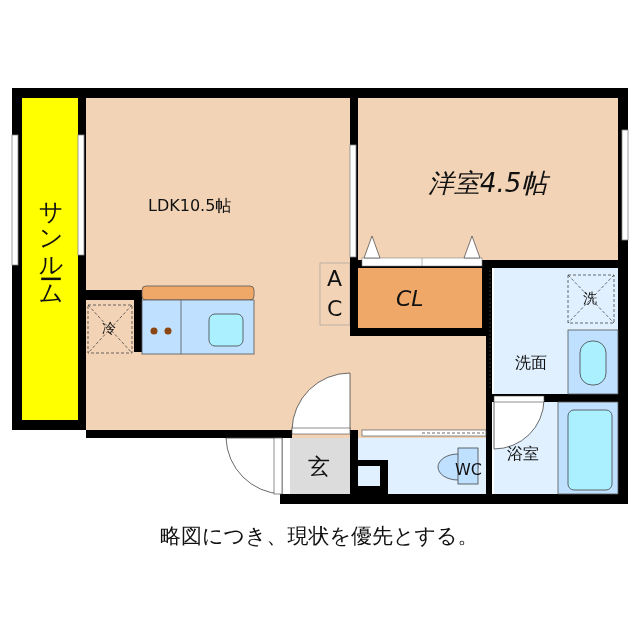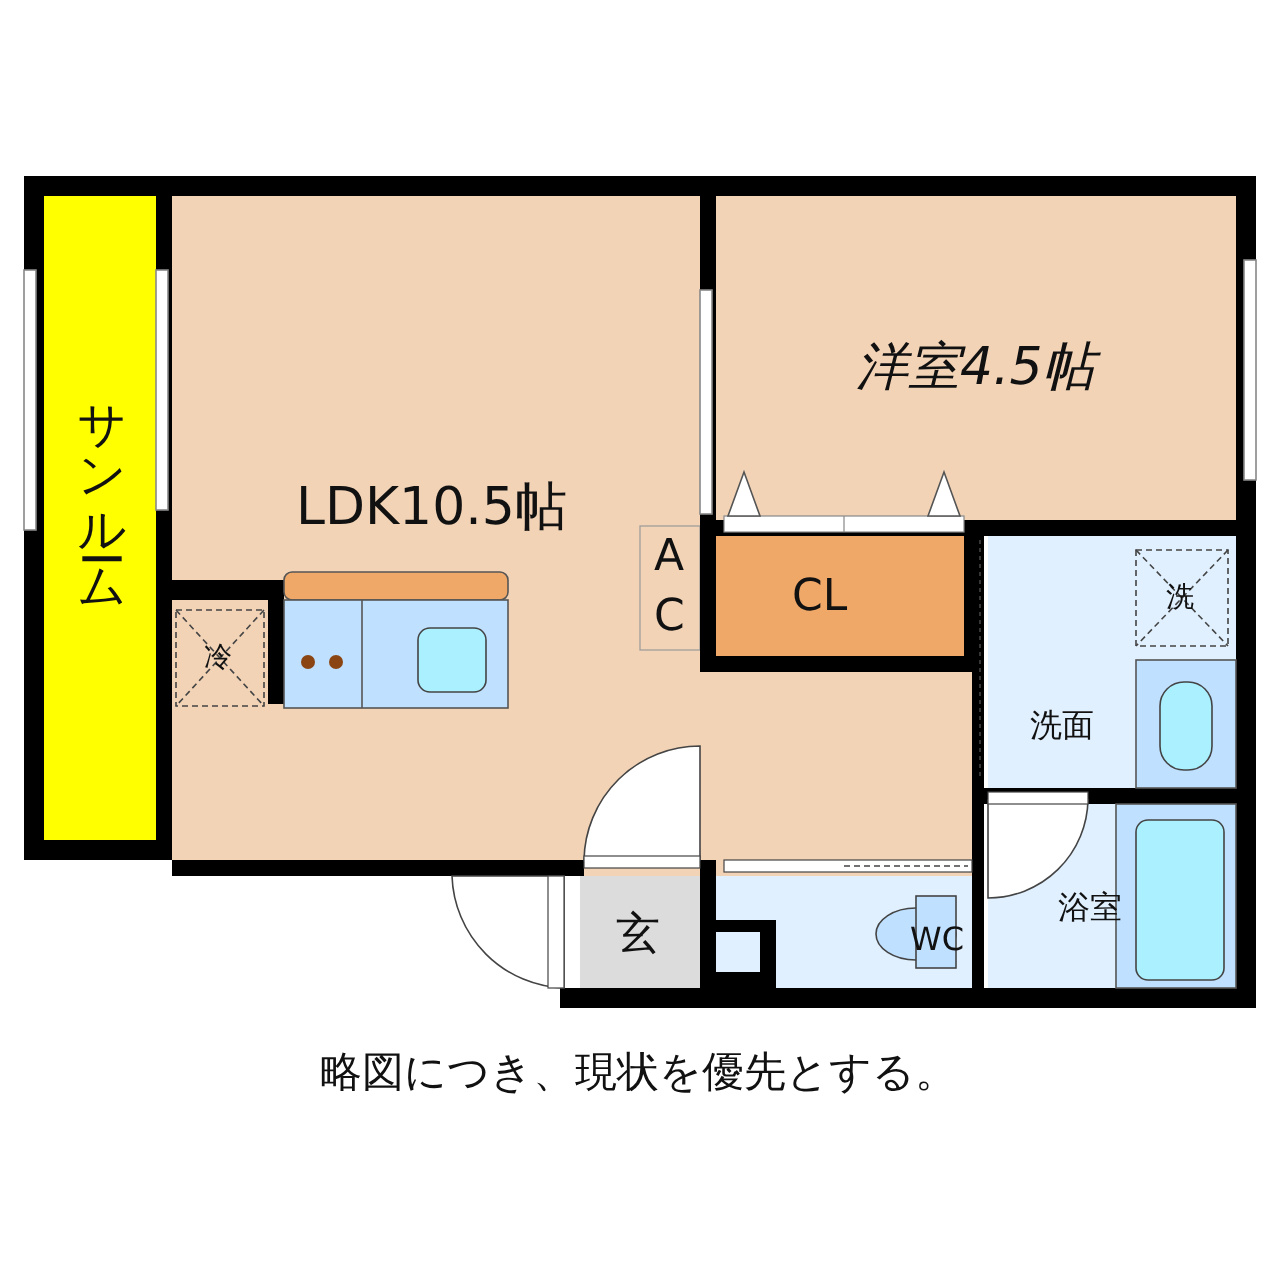--- a/index.html
+++ b/index.html
@@ -92,34 +92,34 @@
   <rect x="292" y="428" width="58" height="6" fill="#fff" stroke="#444" stroke-width="0.6"></rect>
   <rect x="274" y="438" width="8" height="56" fill="#fff" stroke="#444" stroke-width="0.6"></rect>
   <rect x="494" y="396" width="50" height="6" fill="#fff" stroke="#444" stroke-width="0.6"></rect>
   <rect x="362" y="430" width="124" height="6" fill="#fff" stroke="#444" stroke-width="0.6"></rect>
   <line x1="422" y1="433" x2="484" y2="433" stroke="#444" stroke-dasharray="3,2" stroke-width="0.8"></line>
   <line x1="490" y1="270" x2="490" y2="390" stroke="#444" stroke-dasharray="2,2" stroke-width="0.8"></line>
 </svg>
 
 <div class="abs lbl" style="left:34px;top:185px;width:32px;font-size:24px;line-height:30px;writing-mode:vertical-rl;text-orientation:upright;">サンルーム</div>
 
-<div class="abs lbl" style="left:148px;top:196px;font-size:26px;margin-top:40px;">LDK10.5帖</div>
+<div class="abs lbl" style="left:148px;top:196px;font-size:16px;">LDK10.5帖</div>
 
 <div class="abs lbl" style="left:428px;top:166px;font-size:26px;font-style:italic;">洋室4.5帖</div>
 
-<div class="abs lbl" style="left:396px;top:286px;font-size:22px;">CL</div>
+<div class="abs lbl" style="left:396px;top:286px;font-size:22px;font-style:italic;">CL</div>
 
 <div class="abs lbl" style="left:327px;top:266px;font-size:22px;">A</div>
 <div class="abs lbl" style="left:327px;top:296px;font-size:22px;">C</div>
 
 <div class="abs lbl" style="left:102px;top:320px;font-size:14px;">冷</div>
 
 <div class="abs lbl" style="left:583px;top:290px;font-size:14px;">洗</div>
 
 <div class="abs lbl" style="left:515px;top:353px;font-size:16px;text-align:center;">洗面</div>
 
-<div class="abs lbl" style="left:529px;top:444px;font-size:16px;">浴室</div>
+<div class="abs lbl" style="left:507px;top:444px;font-size:16px;">浴室</div>
 
 <div class="abs lbl" style="left:409px;top:460px;font-size:16px;margin-left:46px;">WC</div>
 
 <div class="abs lbl" style="left:308px;top:452px;font-size:22px;">玄</div>
 
 <div class="abs lbl" style="left:160px;top:522px;font-size:21px;text-align:center;">略図につき、現状を優先とする。</div>
 
 </body></html>

